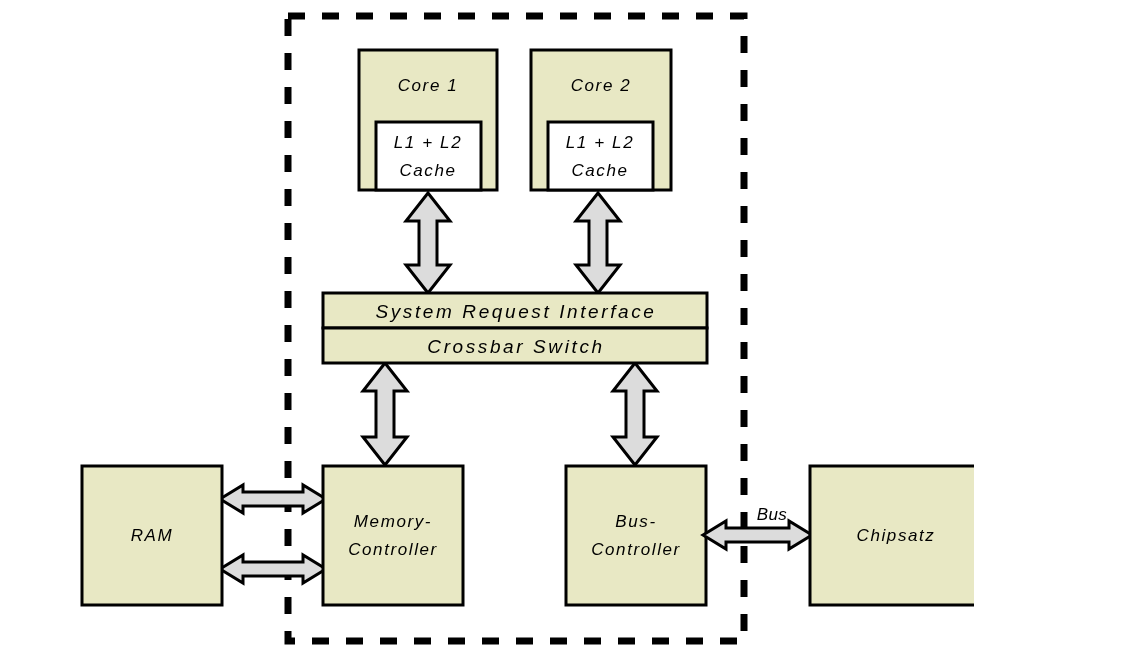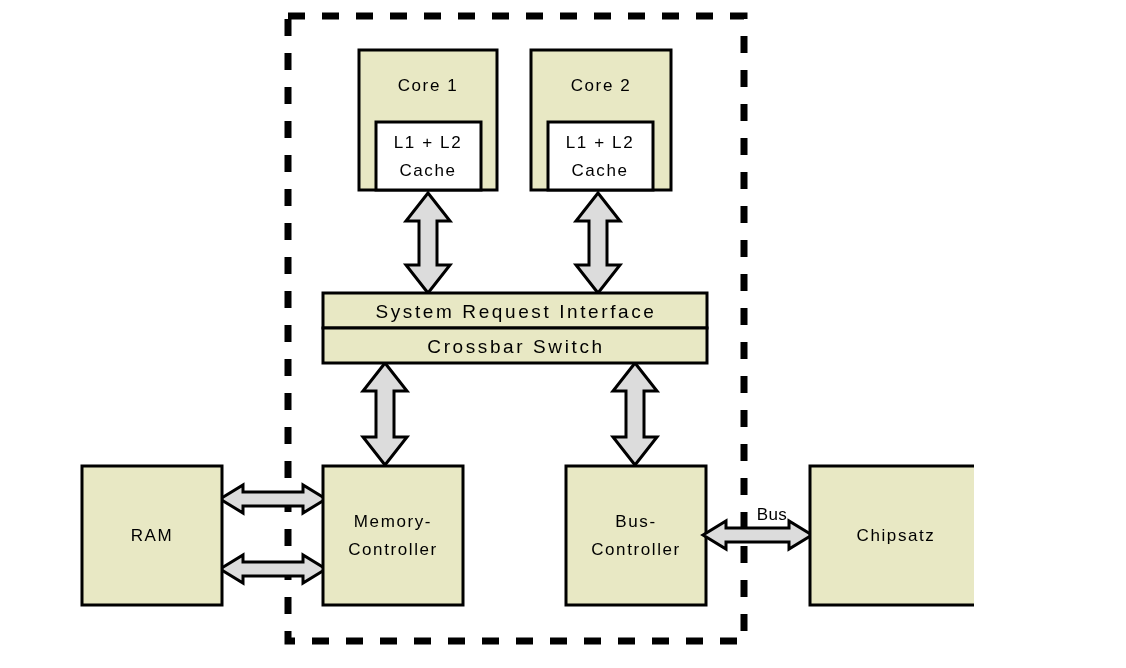--- a/index.html
+++ b/index.html
@@ -10,20 +10,21 @@
   }
   body {
     font-family: "Liberation Sans", "DejaVu Sans", sans-serif;
   }
   #canvas {
     position: relative;
     width: 974px;
     height: 668px;
     background: #ffffff;
     overflow: hidden;
+    font-style: italic;
   }
   svg#diagram {
     position: absolute;
     left: 0;
     top: 0;
     width: 1126px;
     height: 668px;
     display: block;
   }
   

